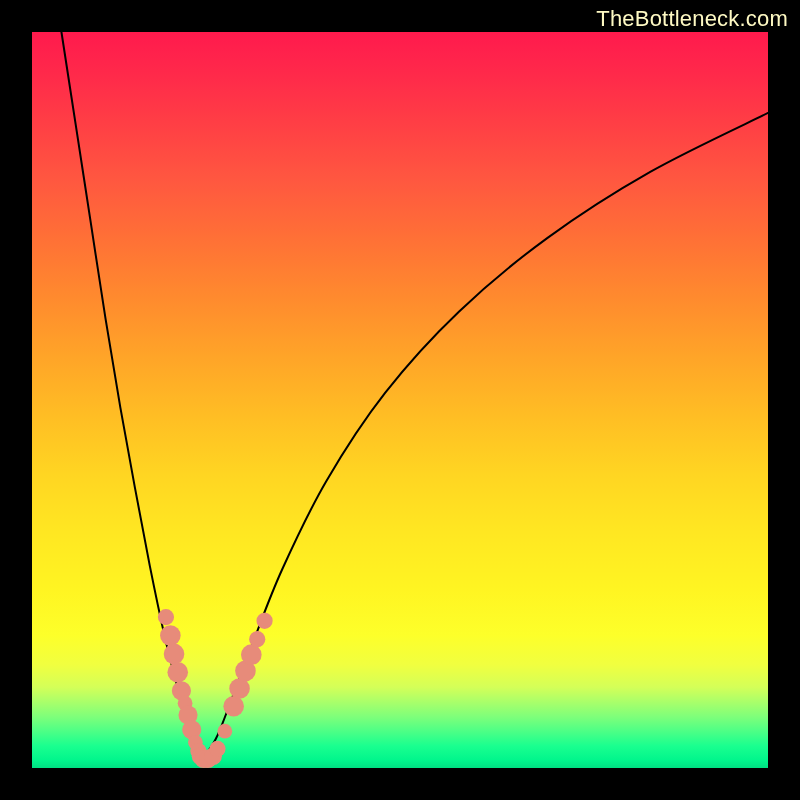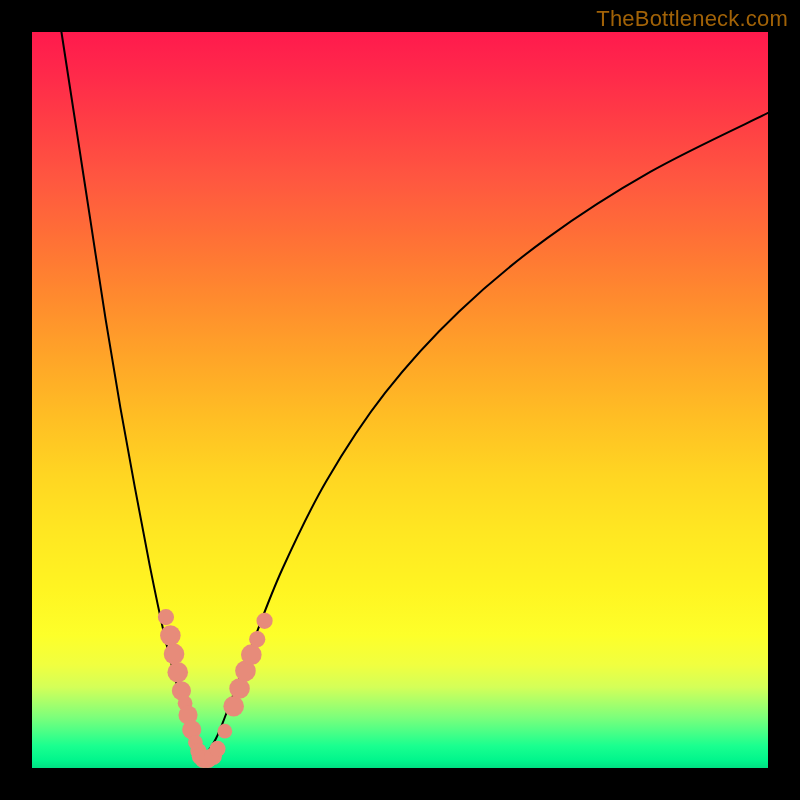--- a/index.html
+++ b/index.html
@@ -47,21 +47,21 @@
       #4dff86 95%,
       #1aff8f 97%,
       #00f58c 99%,
       #00e083 100%
     );
   }
   .watermark {
     position: absolute;
     top: 6px;
     right: 12px;
-    color: #a16207;
+    color: #fef9c3;
     font-size: 22px;
     letter-spacing: 0.2px;
     font-weight: 500;
   }
   svg.curve {
     position: absolute;
     top: 0;
     left: 0;
     width: 736px;
     height: 736px;

